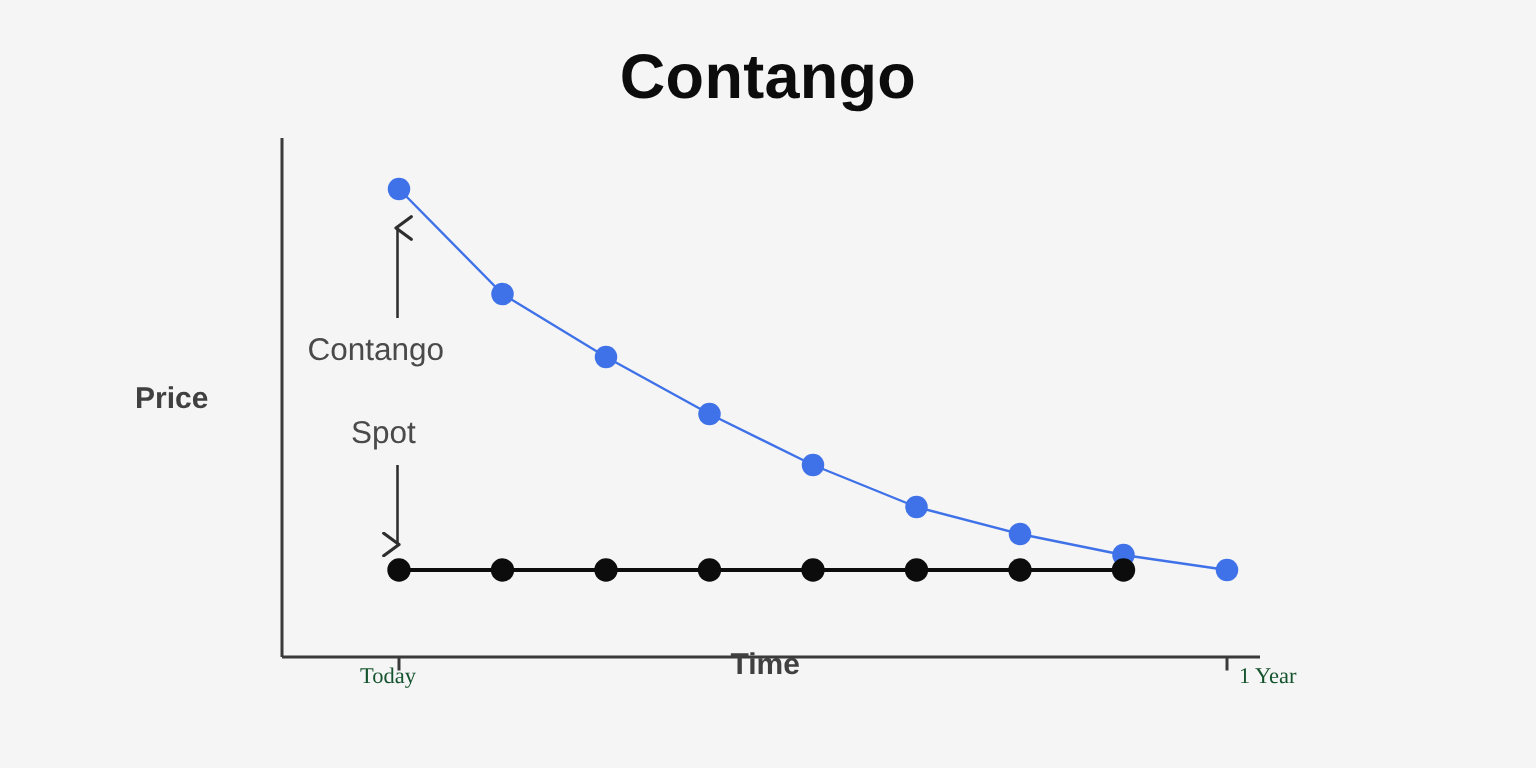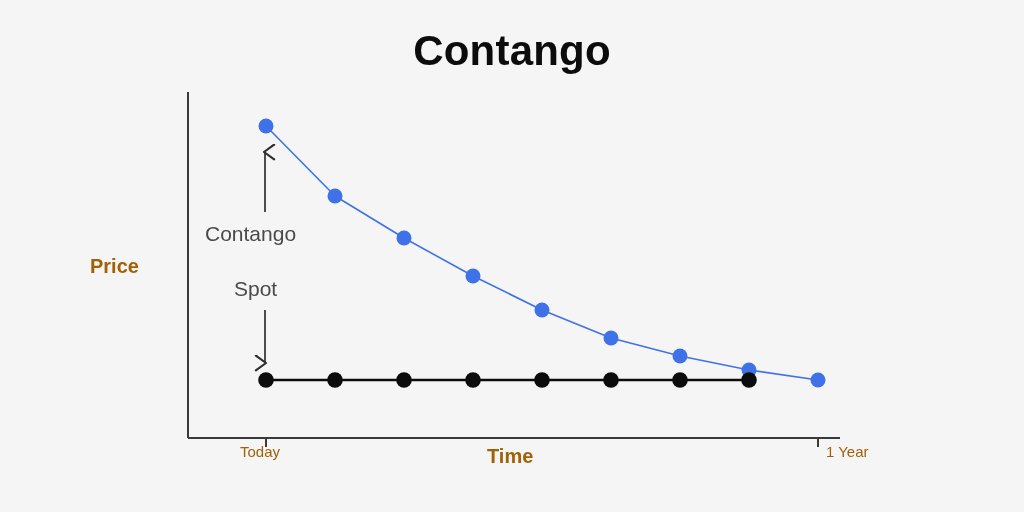--- a/index.html
+++ b/index.html
@@ -39,37 +39,37 @@
     letter-spacing: 0.2px;
     color: #0c0c0c;
     font-family: "Liberation Sans", sans-serif;
     line-height: 1.1;
     white-space: nowrap;
   }
   .axis-label {
     position: absolute;
     font-size: 20px;
     font-weight: bold;
-    color: #a16207;
+    color: #404040;
     font-family: "Liberation Sans", sans-serif;
     white-space: nowrap;
   }
   #y-axis-label {
     left: 90px;
     top: 255px;
   }
   #x-axis-label {
     left: 487px;
-    top: 445px;
+    top: 432px;
   }
   .tick-label {
     position: absolute;
     font-size: 15px;
-    color: #a16207;
-    font-family: Liberation Sans, sans-serif;
+    color: #14532d;
+    font-family: Liberation Serif, serif;
     white-space: nowrap;
   }
   #tick-today {
     left: 240px;
     top: 443px;
   }
   #tick-one-year {
     left: 789px;
     top: 443px;
     margin-left: 37px;

